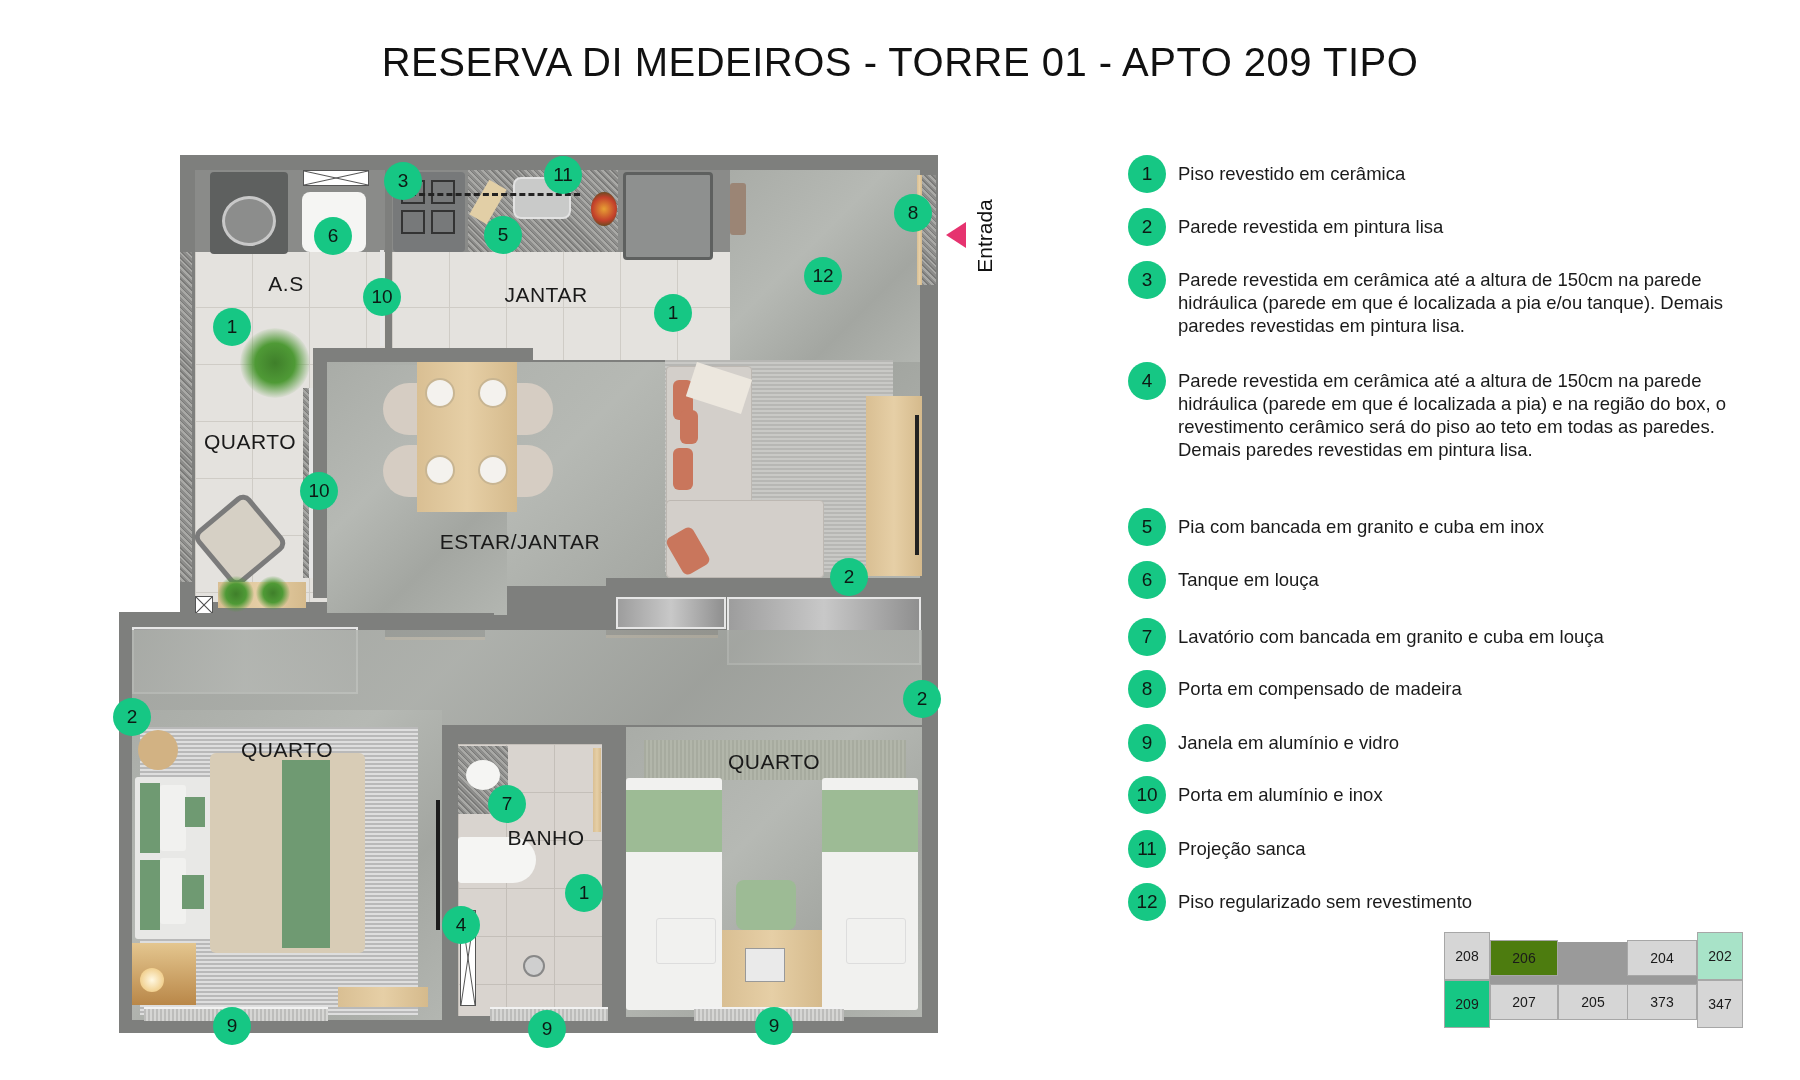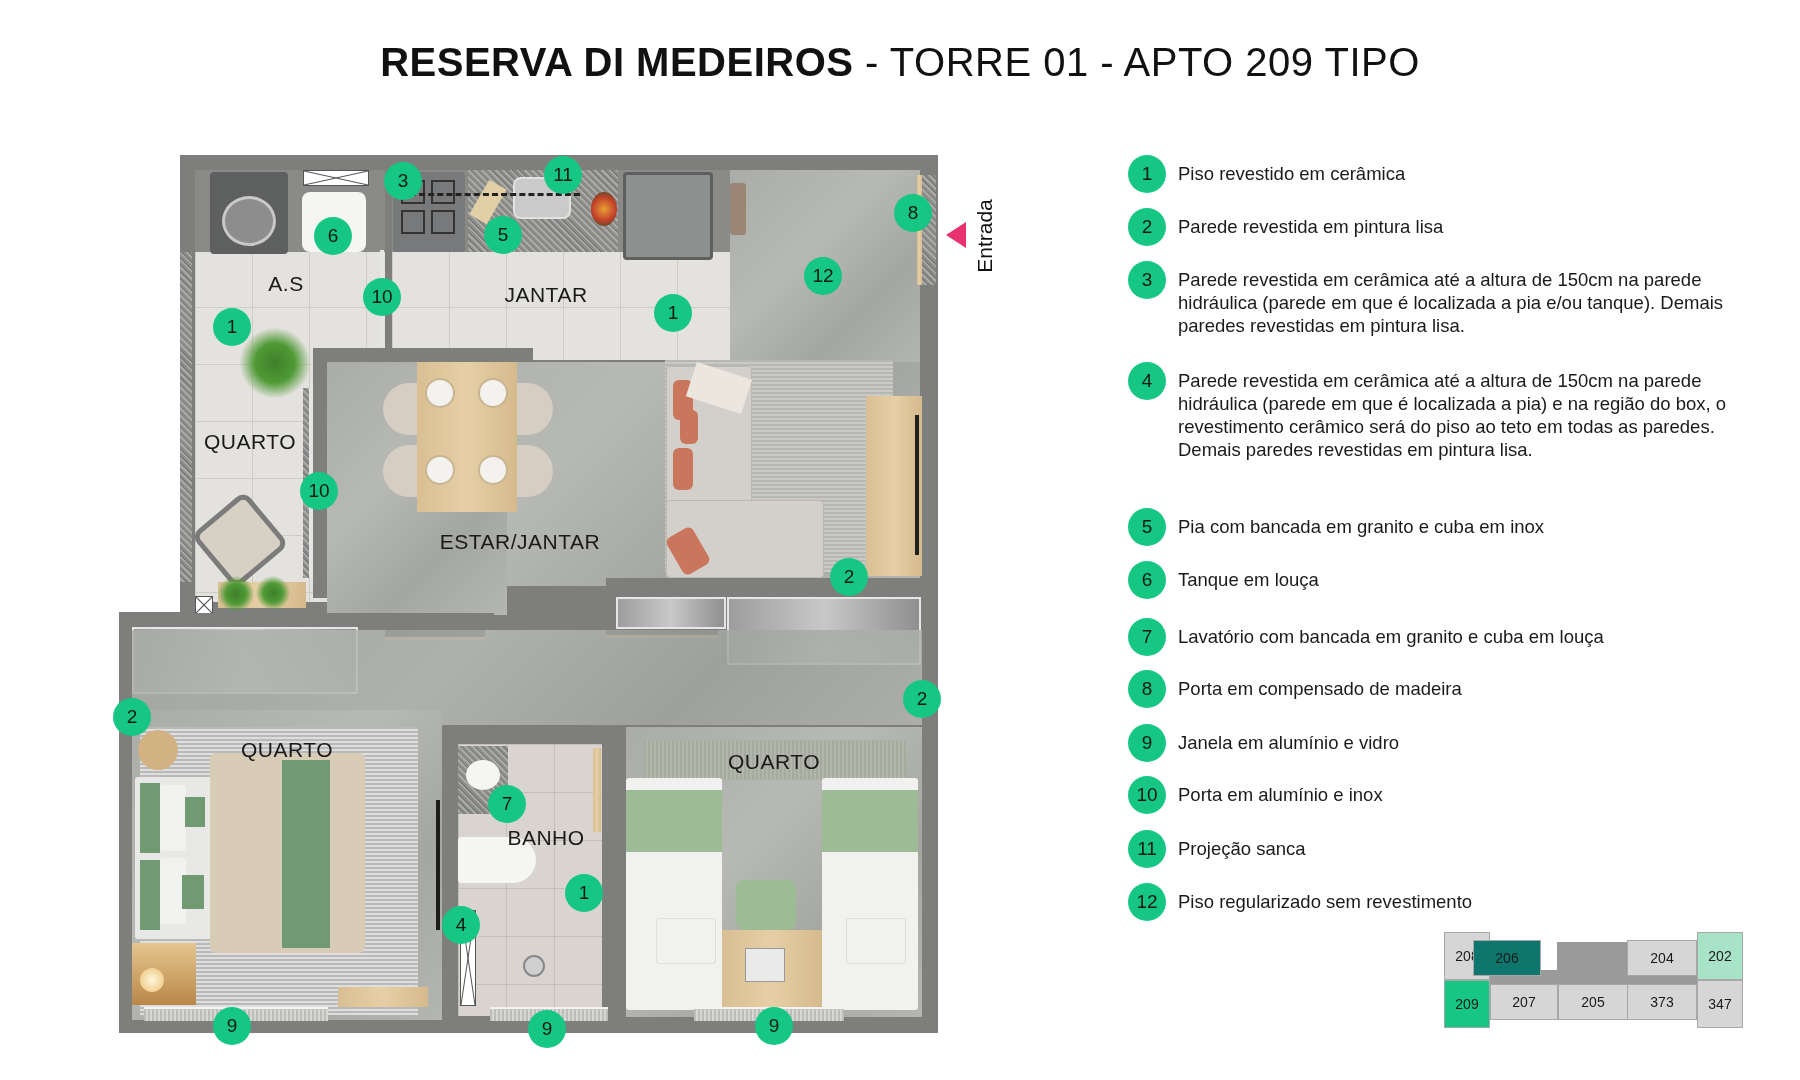--- a/index.html
+++ b/index.html
@@ -3,21 +3,21 @@
 <meta charset="utf-8">
 <style>
   * { box-sizing: border-box; margin: 0; padding: 0; }
   html, body { width: 1800px; height: 1080px; background: #ffffff; overflow: hidden; }
   body { position: relative; font-family: "Liberation Sans", "DejaVu Sans", sans-serif; color: #111; }
 
   .title {
     position: absolute; left: 0; top: 40px; width: 1800px; text-align: center;
     font-size: 40px; letter-spacing: 0.5px; color: #111; white-space: nowrap;
   }
-  .title .bold { font-weight: 700; }
+  .title .bold { font-weight: 400; }
   .title .light { font-weight: 400; }
 
   
   .plan { position: absolute; left: 0; top: 0; width: 1000px; height: 1080px; }
   .abs { position: absolute; }
   .wall { position: absolute; background: #7e7f7d; }
   .floor-concrete { position: absolute; background: linear-gradient(135deg, #a9aca7 0%, #b6b9b4 40%, #a3a6a1 70%, #b3b6b1 100%); }
   .floor-tile {
     position: absolute; background-color: #e4e2de;
     background-image:
@@ -316,21 +316,21 @@
     <div class="legend-badge">12</div>
     <div class="legend-text">Piso regularizado sem revestimento</div>
   </div>
 </div>
 
 <div class="keyplan">
   <div class="kp-core" style="left:44px;top:38px;width:248px;height:14px;"></div>
   <div class="kp-core" style="left:113px;top:10px;width:70px;height:30px;"></div>
 
   <div class="kp-unit" style="left: 0px; top: 0px; width: 46px; height: 48px; background: rgb(214, 214, 214);">208</div>
-  <div class="kp-unit" style="left: 29px; top: 8px; width: 68px; height: 36px; background: #0f766e;">206</div>
+  <div class="kp-unit" style="left: 46px; top: 8px; width: 68px; height: 36px; background: #4d7c0f;">206</div>
   <div class="kp-unit" style="left: 183px; top: 8px; width: 70px; height: 36px; background: rgb(214, 214, 214);">204</div>
   <div class="kp-unit" style="left: 253px; top: 0px; width: 46px; height: 48px; background: rgb(168, 227, 200);">202</div>
   <div class="kp-unit" style="left: 0px; top: 48px; width: 46px; height: 48px; background: rgb(22, 199, 132);">209</div>
   <div class="kp-unit" style="left: 46px; top: 52px; width: 68px; height: 36px; background: rgb(214, 214, 214);">207</div>
   <div class="kp-unit" style="left: 114px; top: 52px; width: 70px; height: 36px; background: rgb(214, 214, 214);">205</div>
   <div class="kp-unit" style="left: 183px; top: 52px; width: 70px; height: 36px; background: rgb(214, 214, 214);">373</div>
   <div class="kp-unit" style="left: 253px; top: 48px; width: 46px; height: 48px; background: rgb(214, 214, 214);">347</div>
 </div>
 
 </body></html>

